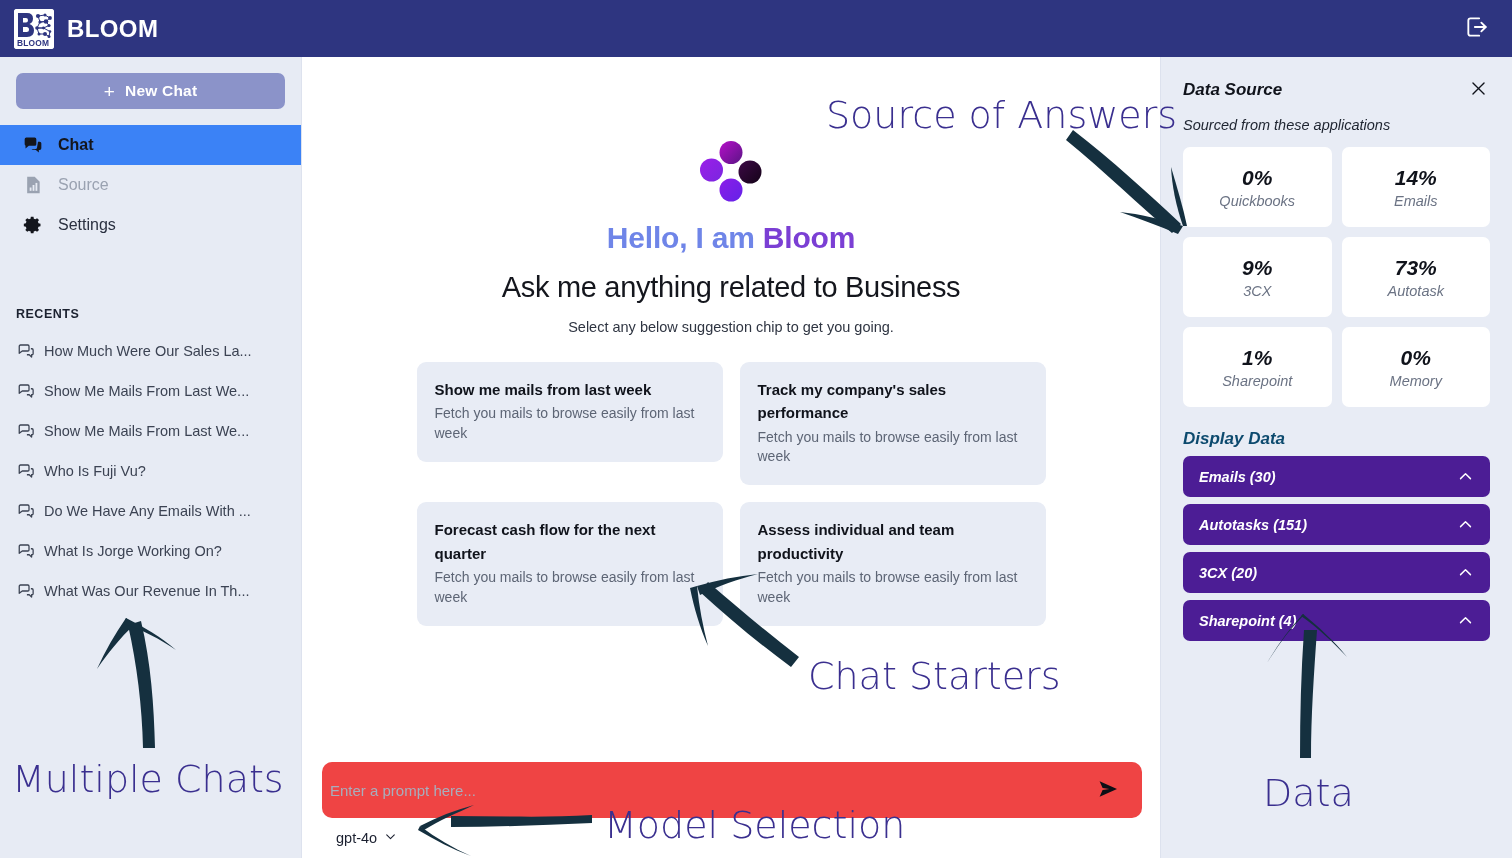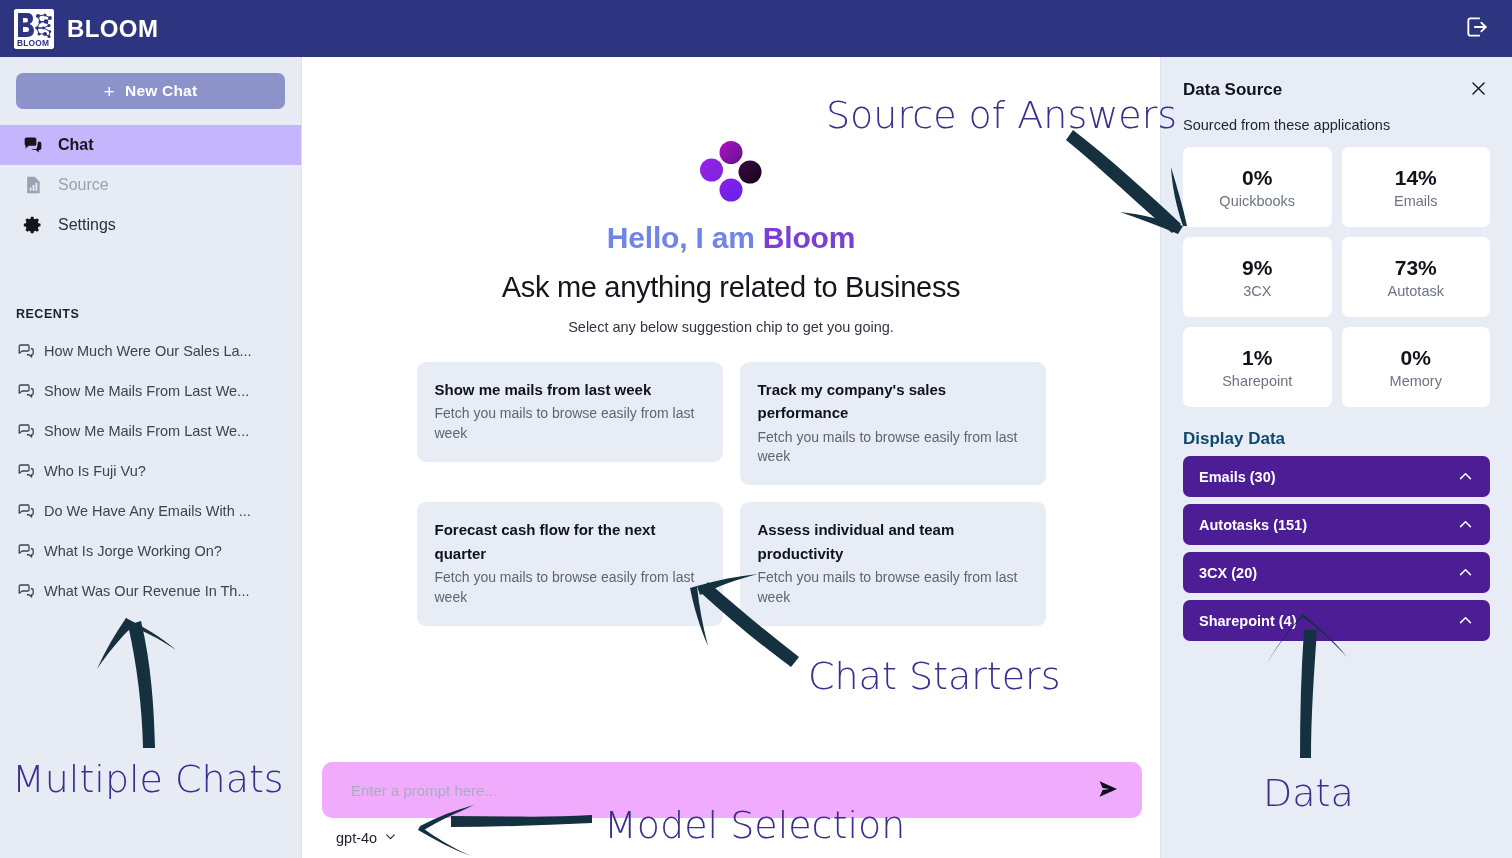--- a/index.html
+++ b/index.html
@@ -61,21 +61,21 @@
     cursor: pointer; letter-spacing: .2px;
   }
   .plus-ico { font-size: 19px; font-weight: 400; line-height: 1; }
 
   .nav { display: flex; flex-direction: column; }
   .nav-item {
     height: 40px; display: flex; align-items: center; gap: 14px;
     padding: 0 0 0 22px; cursor: pointer;
     font-size: 16px; color: #2a3040; font-weight: 400;
   }
-  .nav-item.active { background: #c4b5fd; font-weight: 700; color: #14161d; }
+  .nav-item.active { background: #3b82f6; font-weight: 700; color: #14161d; }
   .nav-item.muted { color: #9aa2b1; }
   .nav-ico { width: 22px; height: 22px; display: flex; align-items: center; justify-content: center; }
 
   .recents-wrap { margin-top: 62px; }
   .recents-title {
     font-size: 12.5px; font-weight: 700; color: #1c2230;
     letter-spacing: .5px; padding: 0 0 10px 16px;
   }
   .recent-item {
     height: 40px; display: flex; align-items: center; gap: 8px;
@@ -114,41 +114,42 @@
     background: #e8ecf5; border-radius: 9px;
     padding: 16px 18px 18px 18px; cursor: pointer;
     align-self: start;
   }
   .chip-title { font-size: 15px; font-weight: 700; color: #10131b; line-height: 1.55; }
   .chip-desc { margin-top: 3px; font-size: 14px; color: #5d6575; line-height: 1.42; }
 
   
   .composer-wrap { position: absolute; left: 20px; right: 18px; bottom: 12px; }
   .composer {
-    height: 56px; background: #f0abfc; border-radius: 10px;
-    display: flex; align-items: center; padding: 0 16px 0 29px;
+    height: 56px; background: #ef4444; border-radius: 10px;
+    display: flex; align-items: center; padding: 0 16px 0 8px;
   }
   .prompt-input {
     flex: 1 1 auto; border: none; background: transparent; outline: none;
     font-family: "Liberation Sans", sans-serif;
     font-size: 15px; color: #1d2230;
   }
   .prompt-input::placeholder { color: #a7aebd; }
   .send-btn { border: none; background: transparent; cursor: pointer; padding: 4px 6px; display: flex; }
   .model-row { margin-top: 12px; display: flex; align-items: center; padding-left: 14px; }
   .model-select {
     display: flex; align-items: center; gap: 7px; cursor: pointer;
     font-size: 14.5px; color: #1b2030; font-weight: 400;
   }
 
   
   .rightpanel {
     width: 352px; flex: 0 0 352px; background: #e8ecf5;
     padding: 20px 22px 0 22px; position: relative;
     border-left: 1px solid #dde2ee;
+    font-style: italic;
   }
   .rp-head { display: flex; align-items: center; }
   .rp-title { font-size: 17px; font-weight: 700; color: #10131b; }
   .rp-close { margin-left: auto; border: none; background: transparent; cursor: pointer; padding: 2px; display: flex; }
   .rp-sub { margin-top: 14px; font-size: 14.5px; color: #1e2430; }
   .src-grid {
     margin-top: 14px;
     display: grid; grid-template-columns: 1fr 1fr; gap: 10px;
   }
   .src-card {

